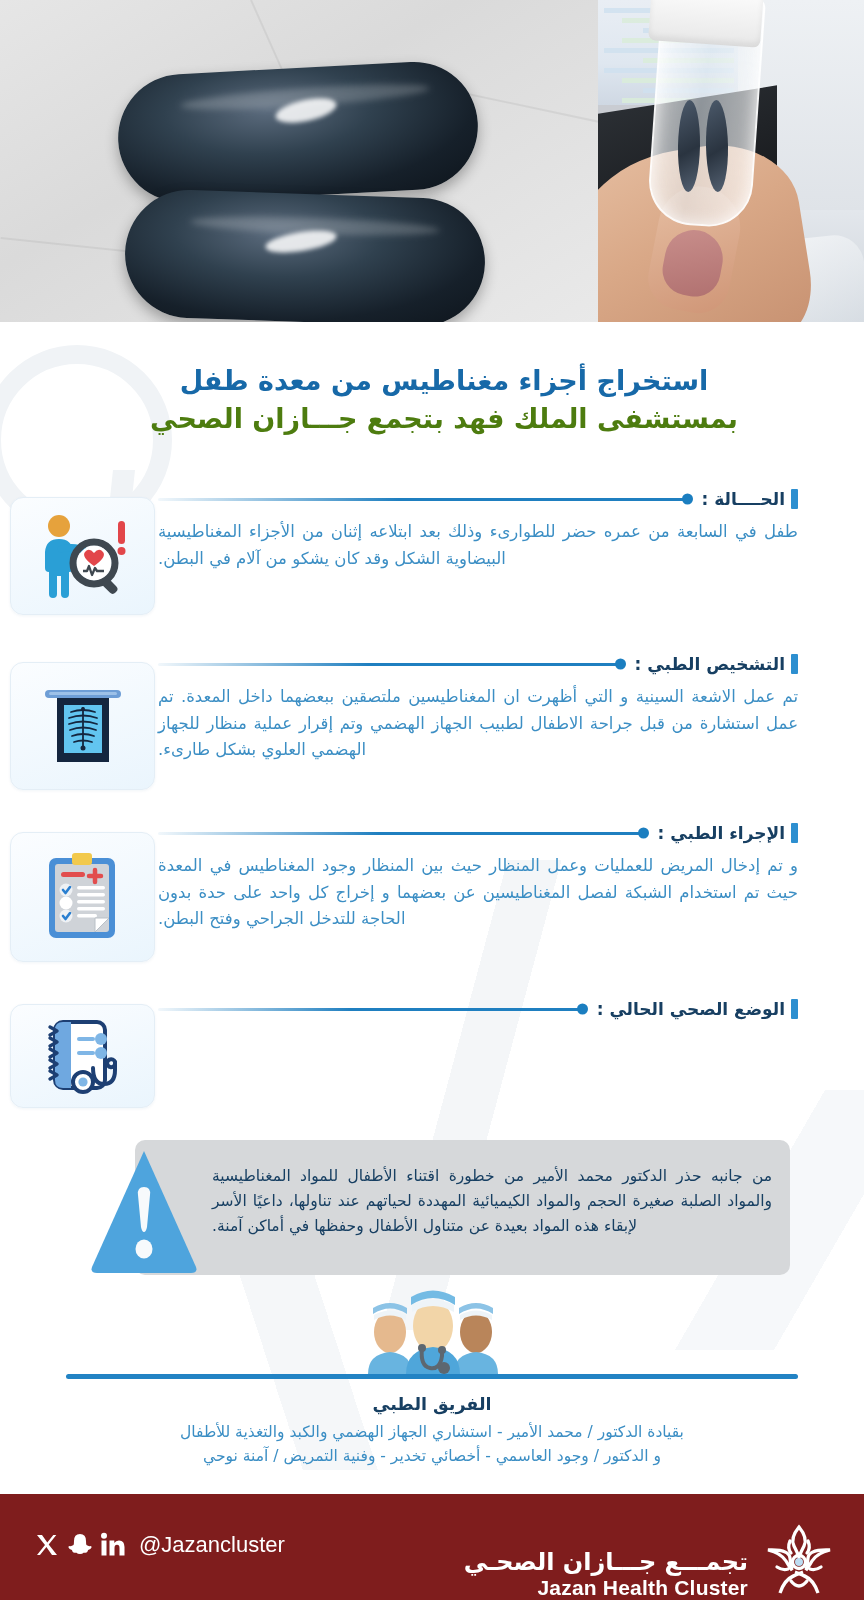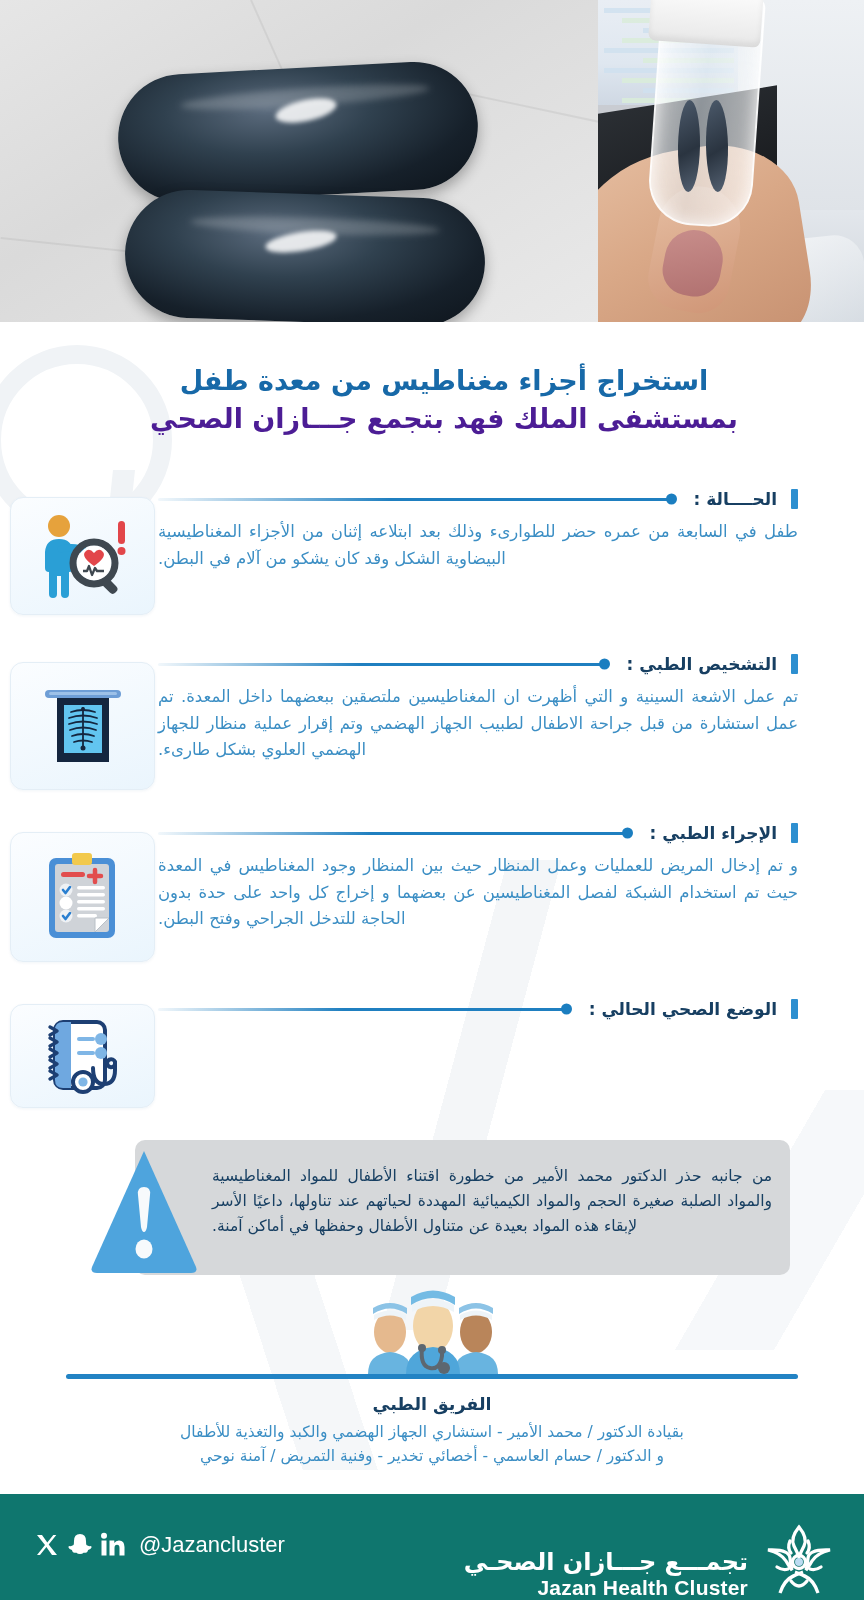--- a/index.html
+++ b/index.html
@@ -124,32 +124,32 @@
   .headline{
     position:absolute; left:12px; top:362px; width:864px;
     text-align:center; z-index:3;
     padding:0 80px;
   }
   .headline .l1{
     font-size:27px; font-weight:bold; color:#1769a8;
     letter-spacing:-.2px; line-height:1.42;
   }
   .headline .l2{
-    font-size:27px; font-weight:bold; color:#4c1d95;
+    font-size:27px; font-weight:bold; color:#4d7c0f;
     letter-spacing:-.2px; line-height:1.42;
   }
 
   
   .section{
     position:absolute; z-index:3;
     right:66px; width:640px;
   }
   .sec-head{
     position:relative; display:flex; align-items:center;
-    justify-content:flex-start; gap:8px; height:22px;
+    justify-content:flex-start; gap:0; height:22px;
   }
   .sec-bar{
     width:7px; height:20px; background:#2d8fd0; flex:0 0 auto; border-radius:1px;
   }
   .sec-title{
     font-size:17px; font-weight:bold; color:#173f62;
     margin-right:6px; white-space:nowrap;
   }
   .sec-line{
     position:relative; flex:1 1 auto; height:3px; margin-right:10px;
@@ -215,21 +215,21 @@
   }
   .team-lines{
     position:absolute; left:0; top:1420px; width:864px;
     text-align:center; font-size:15.5px; line-height:1.55;
     color:#3b8ec4; z-index:3; direction:rtl;
   }
 
   
   .footer{
     position:absolute; left:0; top:1494px; width:864px; height:106px;
-    background:#0f766e; z-index:4;
+    background:#7f1d1d; z-index:4;
   }
   .social{
     position:absolute; left:34px; top:38px;
     display:flex; align-items:center; gap:7px; direction:ltr;
   }
   .social .handle{
     color:#ffffff; font-size:22px; margin-left:6px;
     font-family:"Liberation Sans", sans-serif;
   }
   .brand{
@@ -449,21 +449,21 @@
     <path d="M64 62 q-2 18 8 20 q10 2 12-12 l0-6" stroke="#5d6770" stroke-width="4" fill="none" stroke-linecap="round"></path>
     <circle cx="64" cy="62" r="4" fill="#5d6770"></circle>
     <circle cx="84" cy="64" r="4" fill="#5d6770"></circle>
     <circle cx="86" cy="82" r="6" fill="#5d6770"></circle>
   </svg>
 
   <div class="team-rule"></div>
   <div class="team-title">الفريق الطبي</div>
   <div class="team-lines">
     <div>بقيادة الدكتور / محمد الأمير - استشاري الجهاز الهضمي والكبد والتغذية للأطفال</div>
-    <div>و الدكتور / حسام العاسمي - أخصائي تخدير - وفنية التمريض / آمنة نوحي</div>
+    <div>و الدكتور / وجود العاسمي - أخصائي تخدير - وفنية التمريض / آمنة نوحي</div>
   </div>
 
   <div class="footer">
 
     <div class="social">
       <svg width="26" height="26" viewBox="0 0 26 26">
         <path d="M3 3 L11 13 L3 23 L6 23 L12.4 15 L18 23 L23 23 L14.7 12.4 L22.3 3 L19.3 3 L13.3 10.6 L8 3 Z" fill="#ffffff"></path>
       </svg>
       <svg width="26" height="26" viewBox="0 0 26 26">
         <path d="M13 2 q6 0 6 7 q0 3 .5 4 q2 1.5 4 1 q1.5 0 1 1.5 q-.6 1.6-3.4 2.4 q-.6 2.2-1.6 2.6 q-1.6 .5-3 .2 q-1 1.3-3.5 1.3 q-2.5 0-3.5-1.3 q-1.4 .3-3-.2 q-1-.4-1.6-2.6 Q2.1 17.1 1.5 15.5 q-.5-1.5 1-1.5 q2 .5 4-1 q.5-1 .5-4 q0-7 6-7z" fill="#ffffff"></path>

